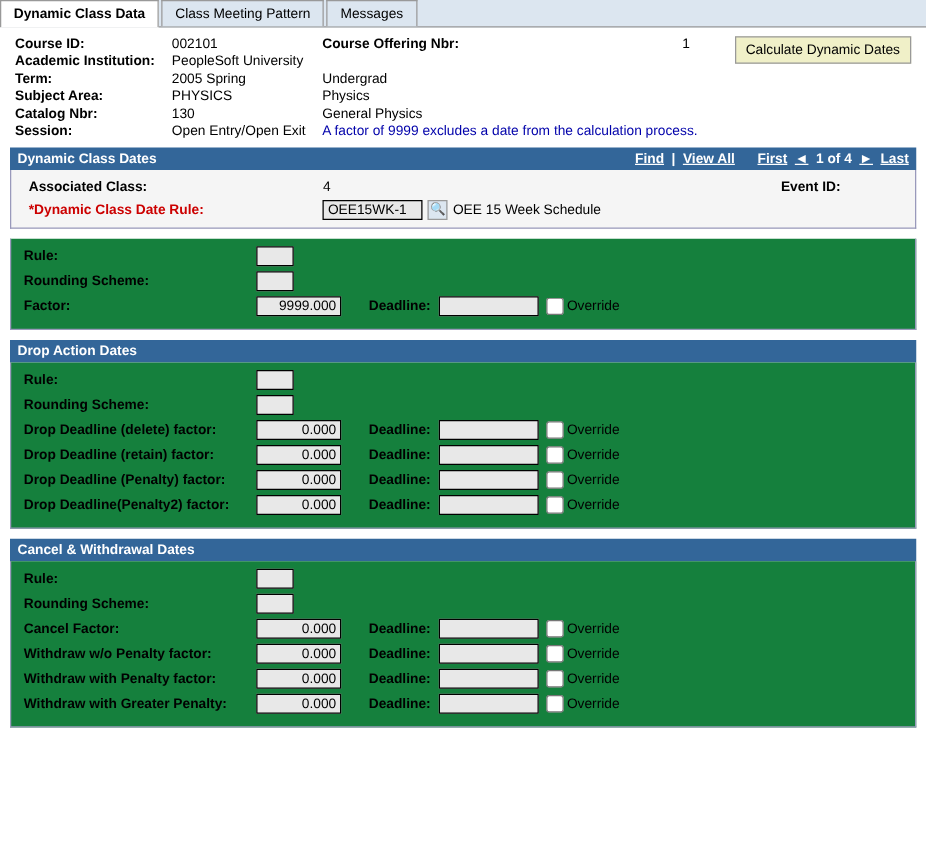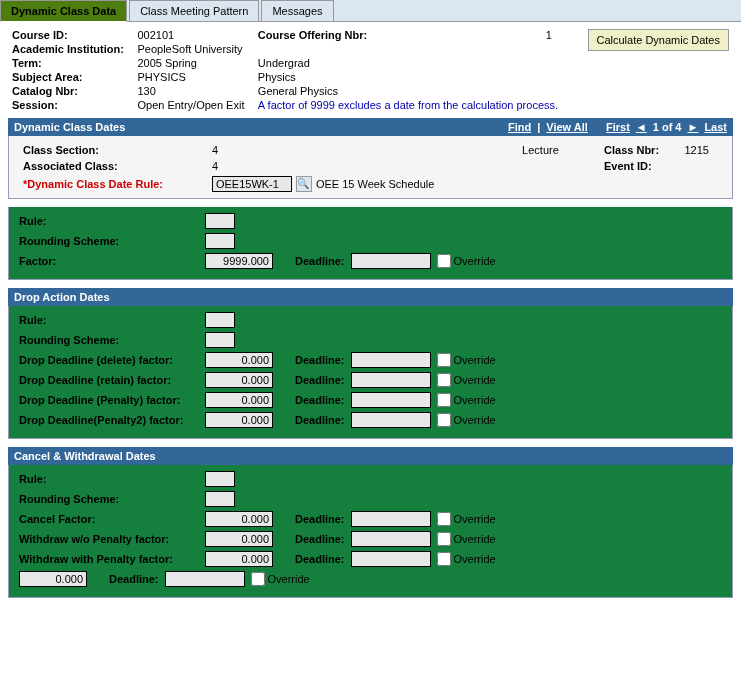--- a/index.html
+++ b/index.html
@@ -11,21 +11,21 @@
       padding: 4px 10px;
       border: 1px solid #999;
       border-bottom: none;
       cursor: pointer;
       font-size: 11px;
       background: #dce6f0;
       color: #000;
       margin-right: 2px;
     }
     .tab.active {
-      background: #4d7c0f;
+      background: #ffffff;
       font-weight: bold;
       border-bottom: 1px solid #fff;
       margin-bottom: -1px;
       z-index: 1;
     }
 
     
     .content { padding: 6px 8px; }
 
     .calc-btn {
@@ -174,27 +174,20 @@
       <span class="nav-link">◄</span>
       <span>1 of 4</span>
       <span class="nav-link">►</span>
       <span class="nav-link">Last</span>
     </div>
   </div>
 
   <div style="border:1px solid #99b; border-top:none; background:#f5f5f5; padding:6px 10px 4px; margin-bottom:0;">
     <table style="width:100%; border-collapse:collapse;">
       <tbody>
-          <tr>
-        <td style="font-weight:bold; padding:2px 4px;">Class Section:</td>
-        <td style="padding:2px 4px;">4</td>
-        <td style="padding:2px 20px;">Lecture</td>
-        <td style="font-weight:bold; padding:2px 4px;">Class Nbr:</td>
-        <td style="padding:2px 4px;">1215</td>
-      </tr>
       <tr>
         <td style="font-weight:bold; padding:2px 4px;">Associated Class:</td>
         <td style="padding:2px 4px;">4</td>
         <td></td>
         <td style="font-weight:bold; padding:2px 4px;">Event ID:</td>
         <td style="padding:2px 4px;"></td>
       </tr>
       <tr>
         <td style="font-weight:bold; color:#c00; padding:2px 4px; white-space:nowrap;">*Dynamic Class Date Rule:</td>
         <td style="padding:2px 4px;">
@@ -326,20 +319,21 @@
         <span class="form-label">Withdraw with Penalty factor:</span>
         <input type="text" class="num" value="0.000" style="">
         <span style="margin-left:16px; font-weight:bold;">Deadline:</span>
         <input type="text" class="deadline" style="">
         <div class="override-group">
           <input type="checkbox" style="">
           <span class="override-label">Override</span>
         </div>
       </div>
       <div class="form-row">
+        <span class="form-label">Withdraw with Greater Penalty:</span>
         <input type="text" class="num" value="0.000" style="">
         <span style="margin-left:16px; font-weight:bold;">Deadline:</span>
         <input type="text" class="deadline" style="">
         <div class="override-group">
           <input type="checkbox" style="">
           <span class="override-label">Override</span>
         </div>
       </div>
     </div>
   </div>

